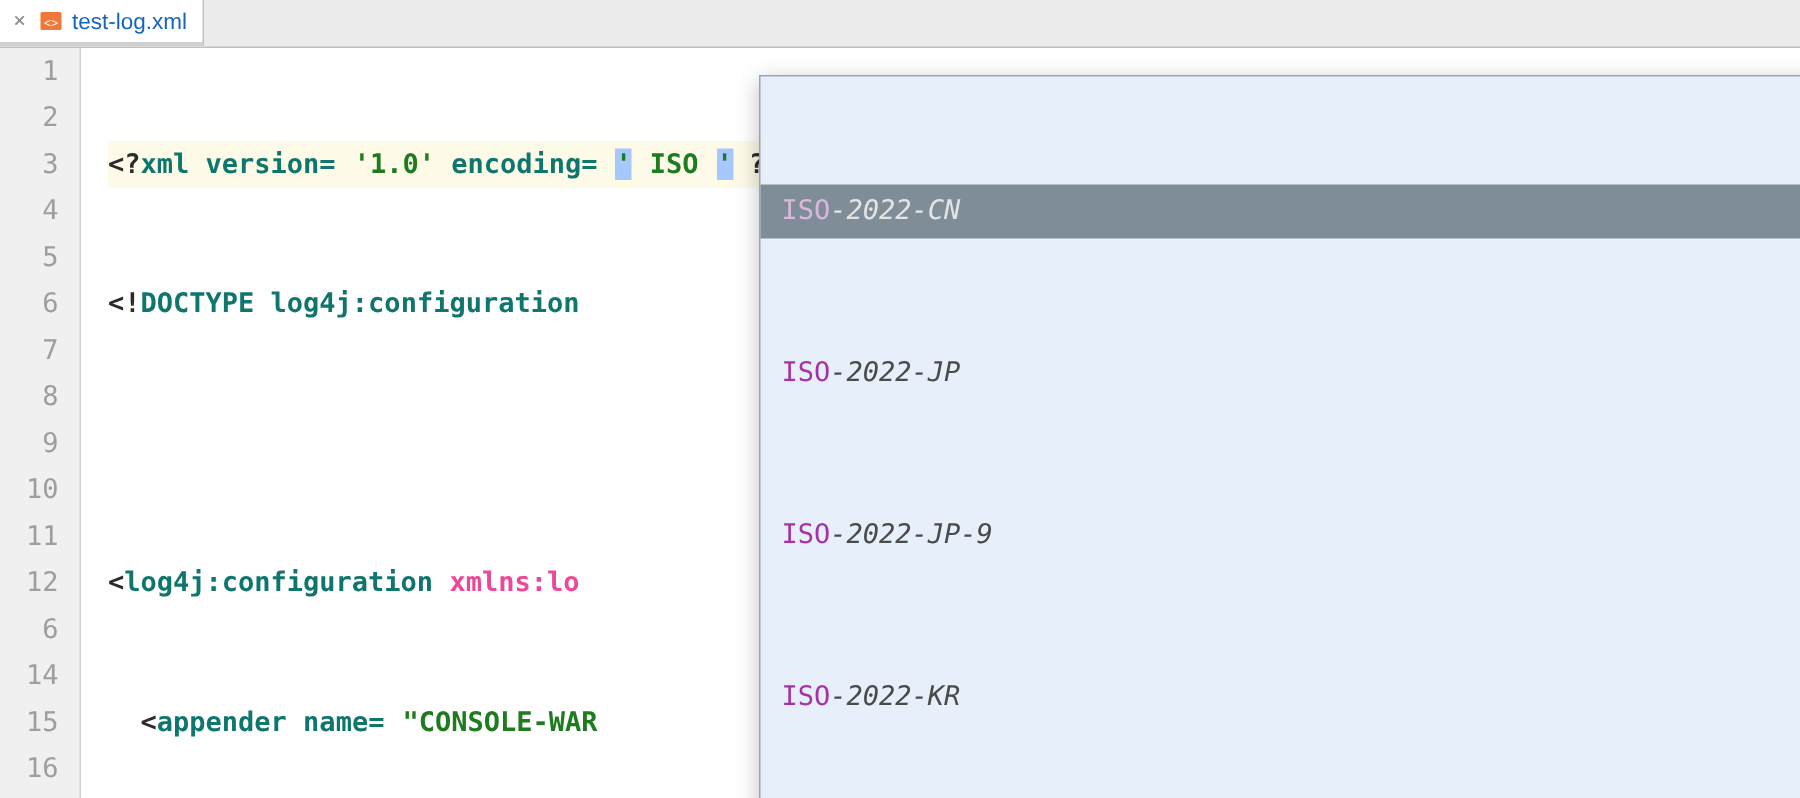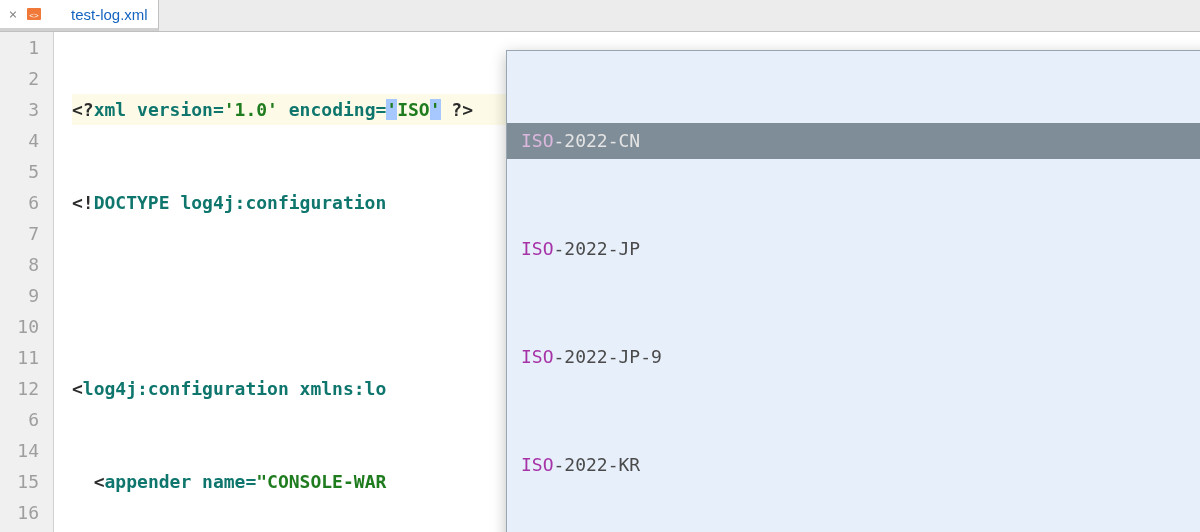--- a/index.html
+++ b/index.html
@@ -17,21 +17,21 @@
     align-items: center;
     background: #ffffff;
     border-right: 1px solid #c0c0c0;
     padding: 0 10px 0 6px;
     gap: 6px;
     position: relative;
     border-bottom: 3px solid #d0d0d0;
   }
   .tab .close { color: #888; font-size: 14px; width: 14px; text-align: center; }
   .tab .icon { width: 16px; height: 16px; }
-  .tab .label { color: #1565c0; font-size: 15px; font-family: "Segoe UI", "Helvetica Neue", Arial, sans-serif; margin-left: 23px; }
+  .tab .label { color: #1565c0; font-size: 15px; font-family: "Segoe UI", "Helvetica Neue", Arial, sans-serif; }
   
   .editor {
     display: flex;
     height: calc(100% - 32px);
     font-size: 18px;
     line-height: 31px;
     position: relative;
   }
   .gutter {
     width: 54px;
@@ -49,24 +49,24 @@
     flex: 1;
     padding-left: 18px;
     white-space: pre;
     position: relative;
     font-family: "Menlo","Consolas",monospace;
     font-weight: 600;
   }
   .codeline { height: 31px; }
   .codeline.hl { background: #fdfbe7; }
   .tok-xml    { color: #0f766e; }
-  .tok-green  { color: #1e7b1e; }
+  .tok-green  { color: #1e7b1e; margin-left: 12px; }
   .tok-bracket{ color: #2b2b2b; }
   .tok-sel    { background: #a6c8ff; }
-  .tok-type   { color: #0f766e; }
+  .tok-type   { color: #ec4899; }
   
   .autocomplete {
     position: absolute;
     left: 452px;
     top: 18px;
     width: 732px;
     background: #e7effb;
     border: 1px solid #9aa5b0;
     box-shadow: 0 4px 14px rgba(0,0,0,.25);
     font-size: 18px;
@@ -76,21 +76,21 @@
   .ac-item {
     padding: 0 14px;
     height: 36px;
     white-space: nowrap;
     overflow:hidden;
   }
   .ac-item.sel { background: #7f8d99; }
   .ac-item.sel .ac-match { color: #dcb7dd; }
   .ac-item.sel .ac-rest  { color: #e4e4e4; }
   .ac-match { color: #a633a6; }
-  .ac-rest  { color: #4a4a4a; }
+  .ac-rest  { color: #4a4a4a; font-style: italic; }
 </style>
 </head>
 <body>
 
 <div class="tabbar">
   <div class="tab">
     <span class="close">×</span>
     <span class="icon">
       <svg viewBox="0 0 16 16" width="16" height="16">
         <rect x="1" y="2" width="14" height="12" rx="1" fill="#f07838"></rect>

